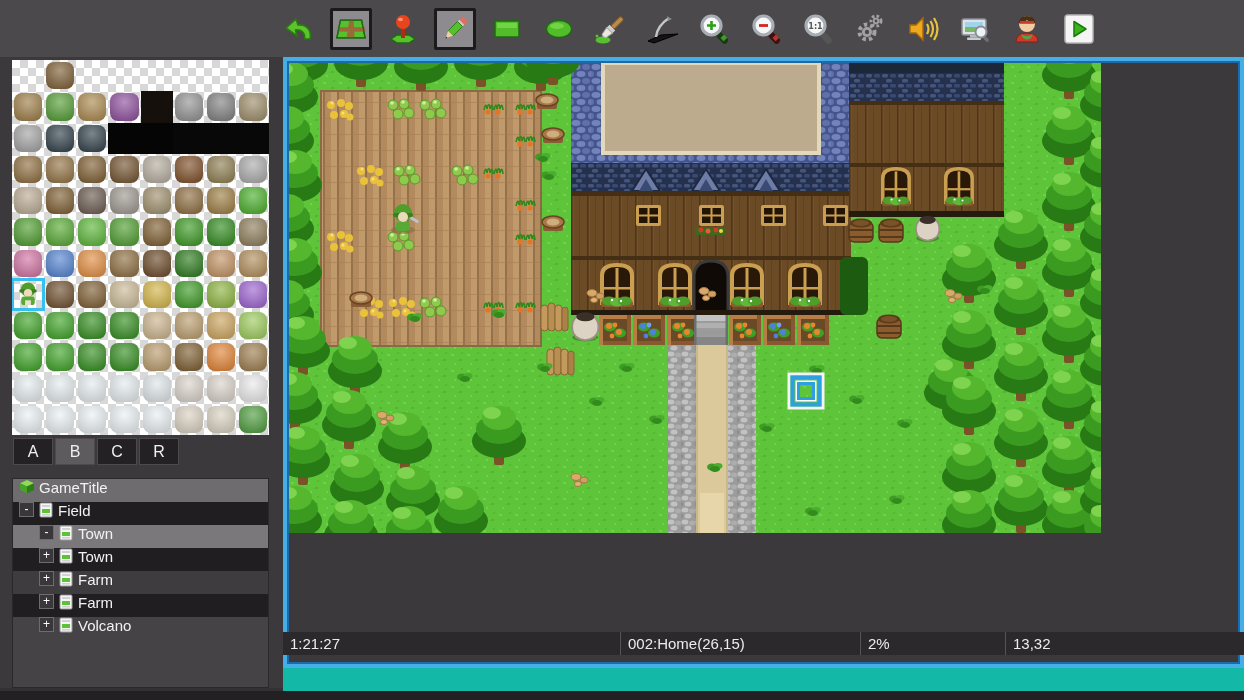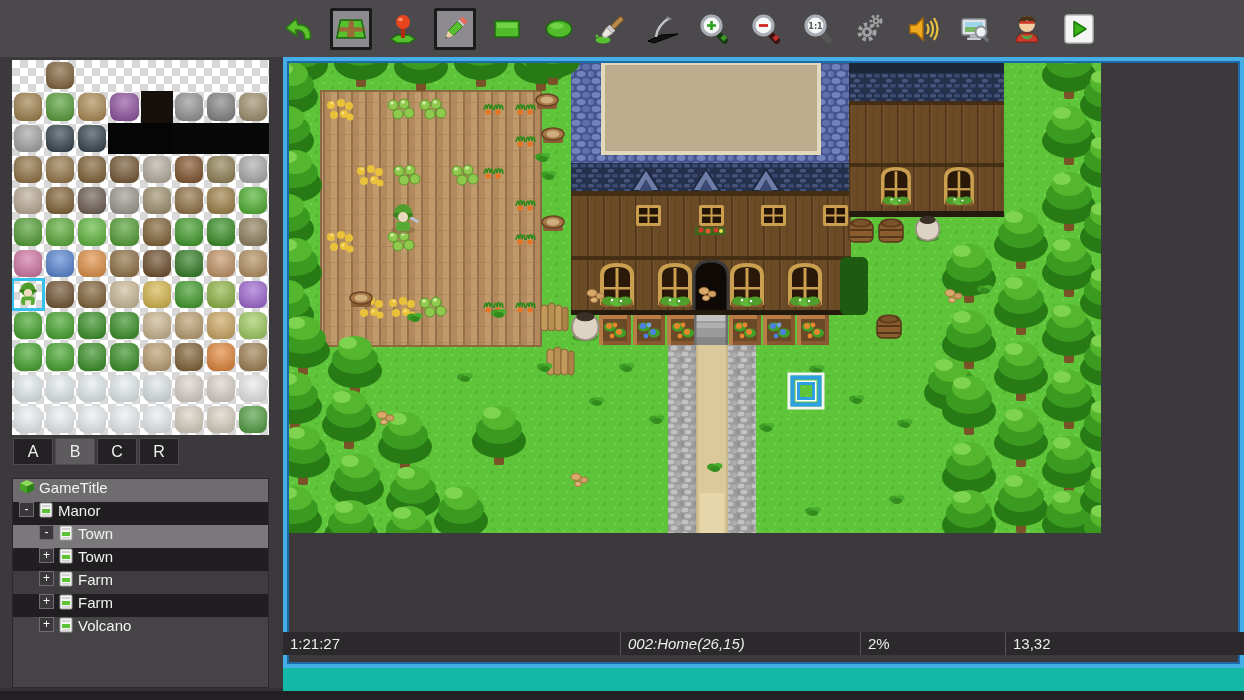--- a/index.html
+++ b/index.html
@@ -528,21 +528,21 @@
           <span>GameTitle</span>
         </div>
         <div class="trow shade-dark" style="padding-left: 6px;">
           <div class="exp">-</div>
           <svg viewBox="0 0 16 16" style="vertical-align: middle;">
             <rect x="2" y="1" width="12" height="14" rx="1" fill="#f6f6f6" stroke="#9a9a9a"></rect>
             <rect x="4" y="3" width="8" height="2" fill="#d2d2d2"></rect>
             <rect x="4" y="7" width="8" height="4" fill="#5bc434"></rect>
             <rect x="4" y="12" width="8" height="1.6" fill="#d2d2d2"></rect>
           </svg>
-          <span>Manor</span>
+          <span>Field</span>
         </div>
         <div class="trow shade-sel" style="padding-left: 26px;">
           <div class="exp">-</div>
           <svg viewBox="0 0 16 16" style="vertical-align: middle;">
             <rect x="2" y="1" width="12" height="14" rx="1" fill="#f6f6f6" stroke="#9a9a9a"></rect>
             <rect x="4" y="3" width="8" height="2" fill="#d2d2d2"></rect>
             <rect x="4" y="7" width="8" height="4" fill="#5bc434"></rect>
             <rect x="4" y="12" width="8" height="1.6" fill="#d2d2d2"></rect>
           </svg>
           <span>Town</span>
@@ -949,18 +949,18 @@
           <rect x="507.5" y="318.5" width="19" height="19" fill="none" stroke="#ffffff" stroke-width="2"></rect>
           <rect x="509.5" y="320.5" width="15" height="15" fill="none" stroke="#2e9fe2" stroke-width="3"></rect>
         </g>
       </svg>
 
     </div>
   </div>
 
   <div class="status-bar" id="statusBar">
       <div class="sfield" style="width: 337px;">1:21:27</div>
-      <div class="sfield" style="width: 240px; font-style: italic;">002:Home(26,15)</div>
+      <div class="sfield" style="width: 240px;">002:Home(26,15)</div>
       <div class="sfield" style="width: 145px;">2%</div>
       <div class="sfield" style="width: 239px;">13,32</div>
     </div>
   <div class="bottom-strip"></div>
 </div>
 
 </body></html>

